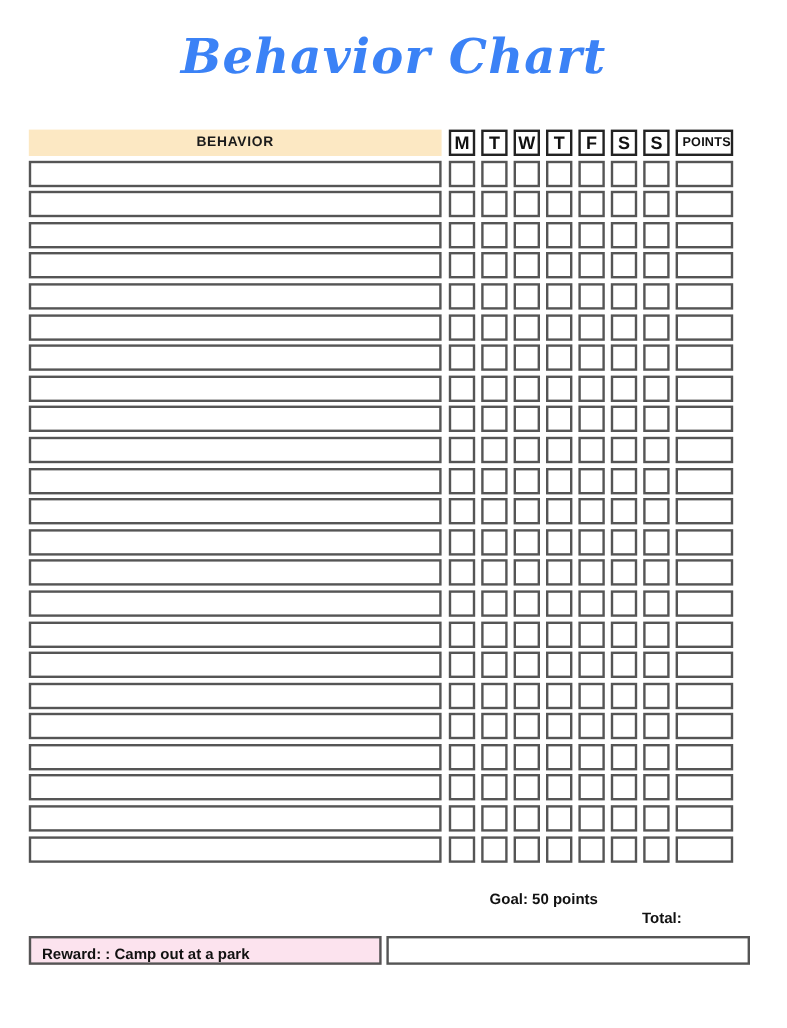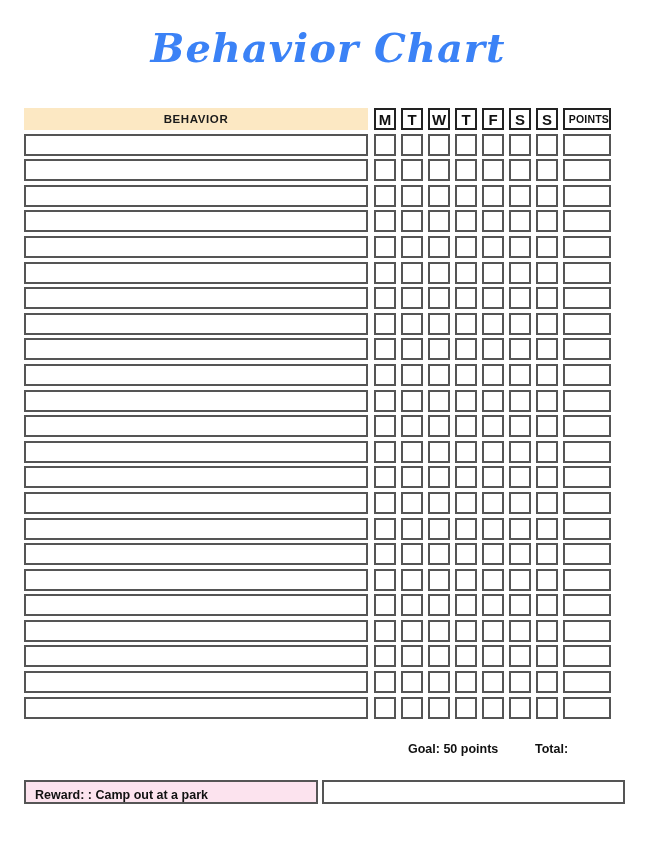--- a/index.html
+++ b/index.html
@@ -135,21 +135,21 @@
     left: 384px;
     top: 0;
     font-size: 12.5px;
     font-weight: 700;
     color: #111111;
     white-space: nowrap;
   }
   .total-label {
     position: absolute;
     left: 511px;
-    top: 0;
+    top: 16px;
     font-size: 12.5px;
     font-weight: 700;
     color: #111111;
     white-space: nowrap;
   }
 
   
   .reward-strip {
     position: absolute;
     left: 24px;

